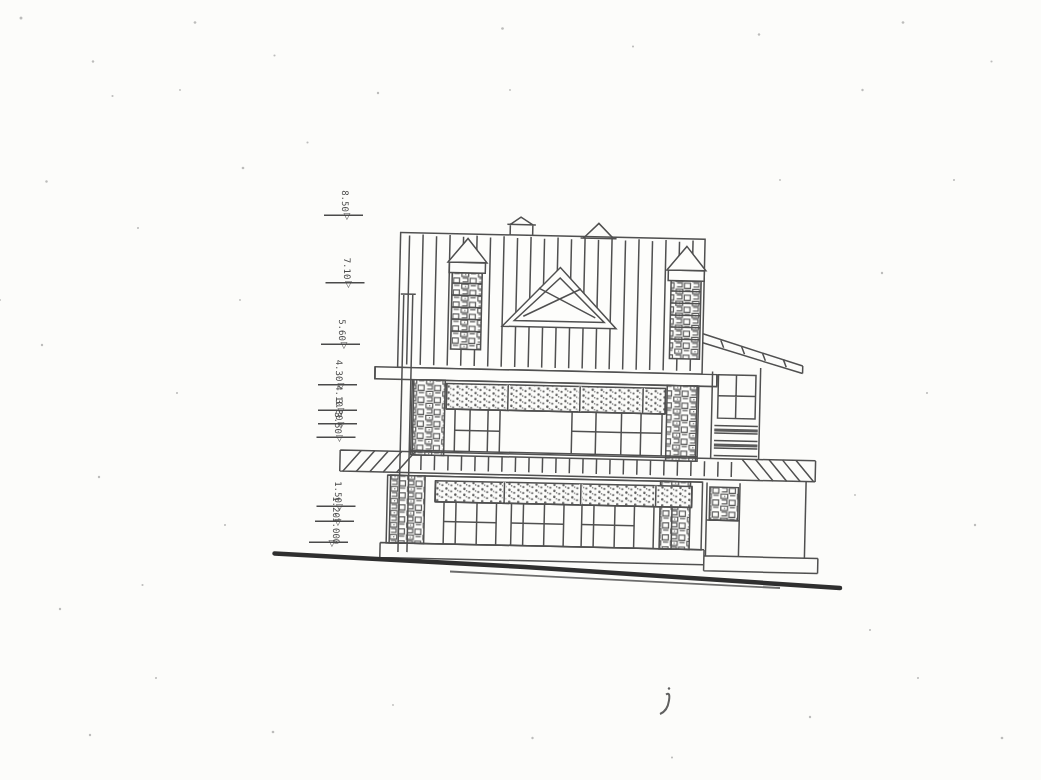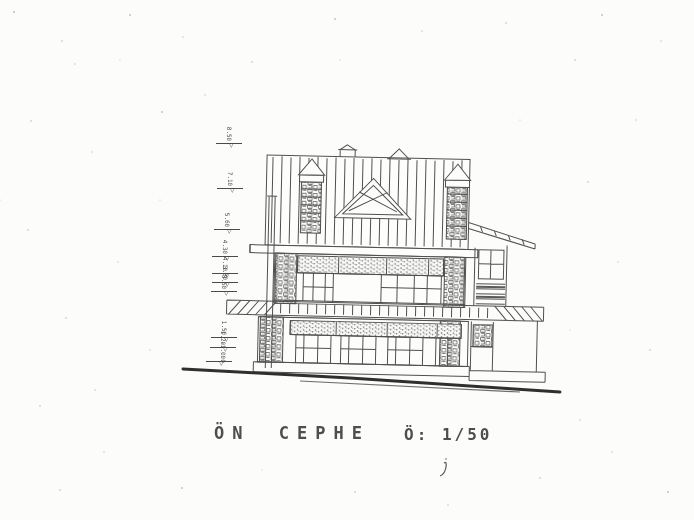--- a/index.html
+++ b/index.html
@@ -253,18 +253,14 @@
     <span class="num">1.20</span>
     <span class="bar"></span>
     <span class="tri">▽</span>
   </div>
   <div class="lvl" style="left:202px;top:352px">
     <span class="num">-1.000</span>
     <span class="bar"></span>
     <span class="tri">▽</span>
   </div>
 
-  <div class="caption">
-    <span class="cap-title">ÖN CEPHE</span>
-    <span class="cap-scale">Ö: 1/50</span>
-  </div>
 
 </div>
 
 </body></html>

